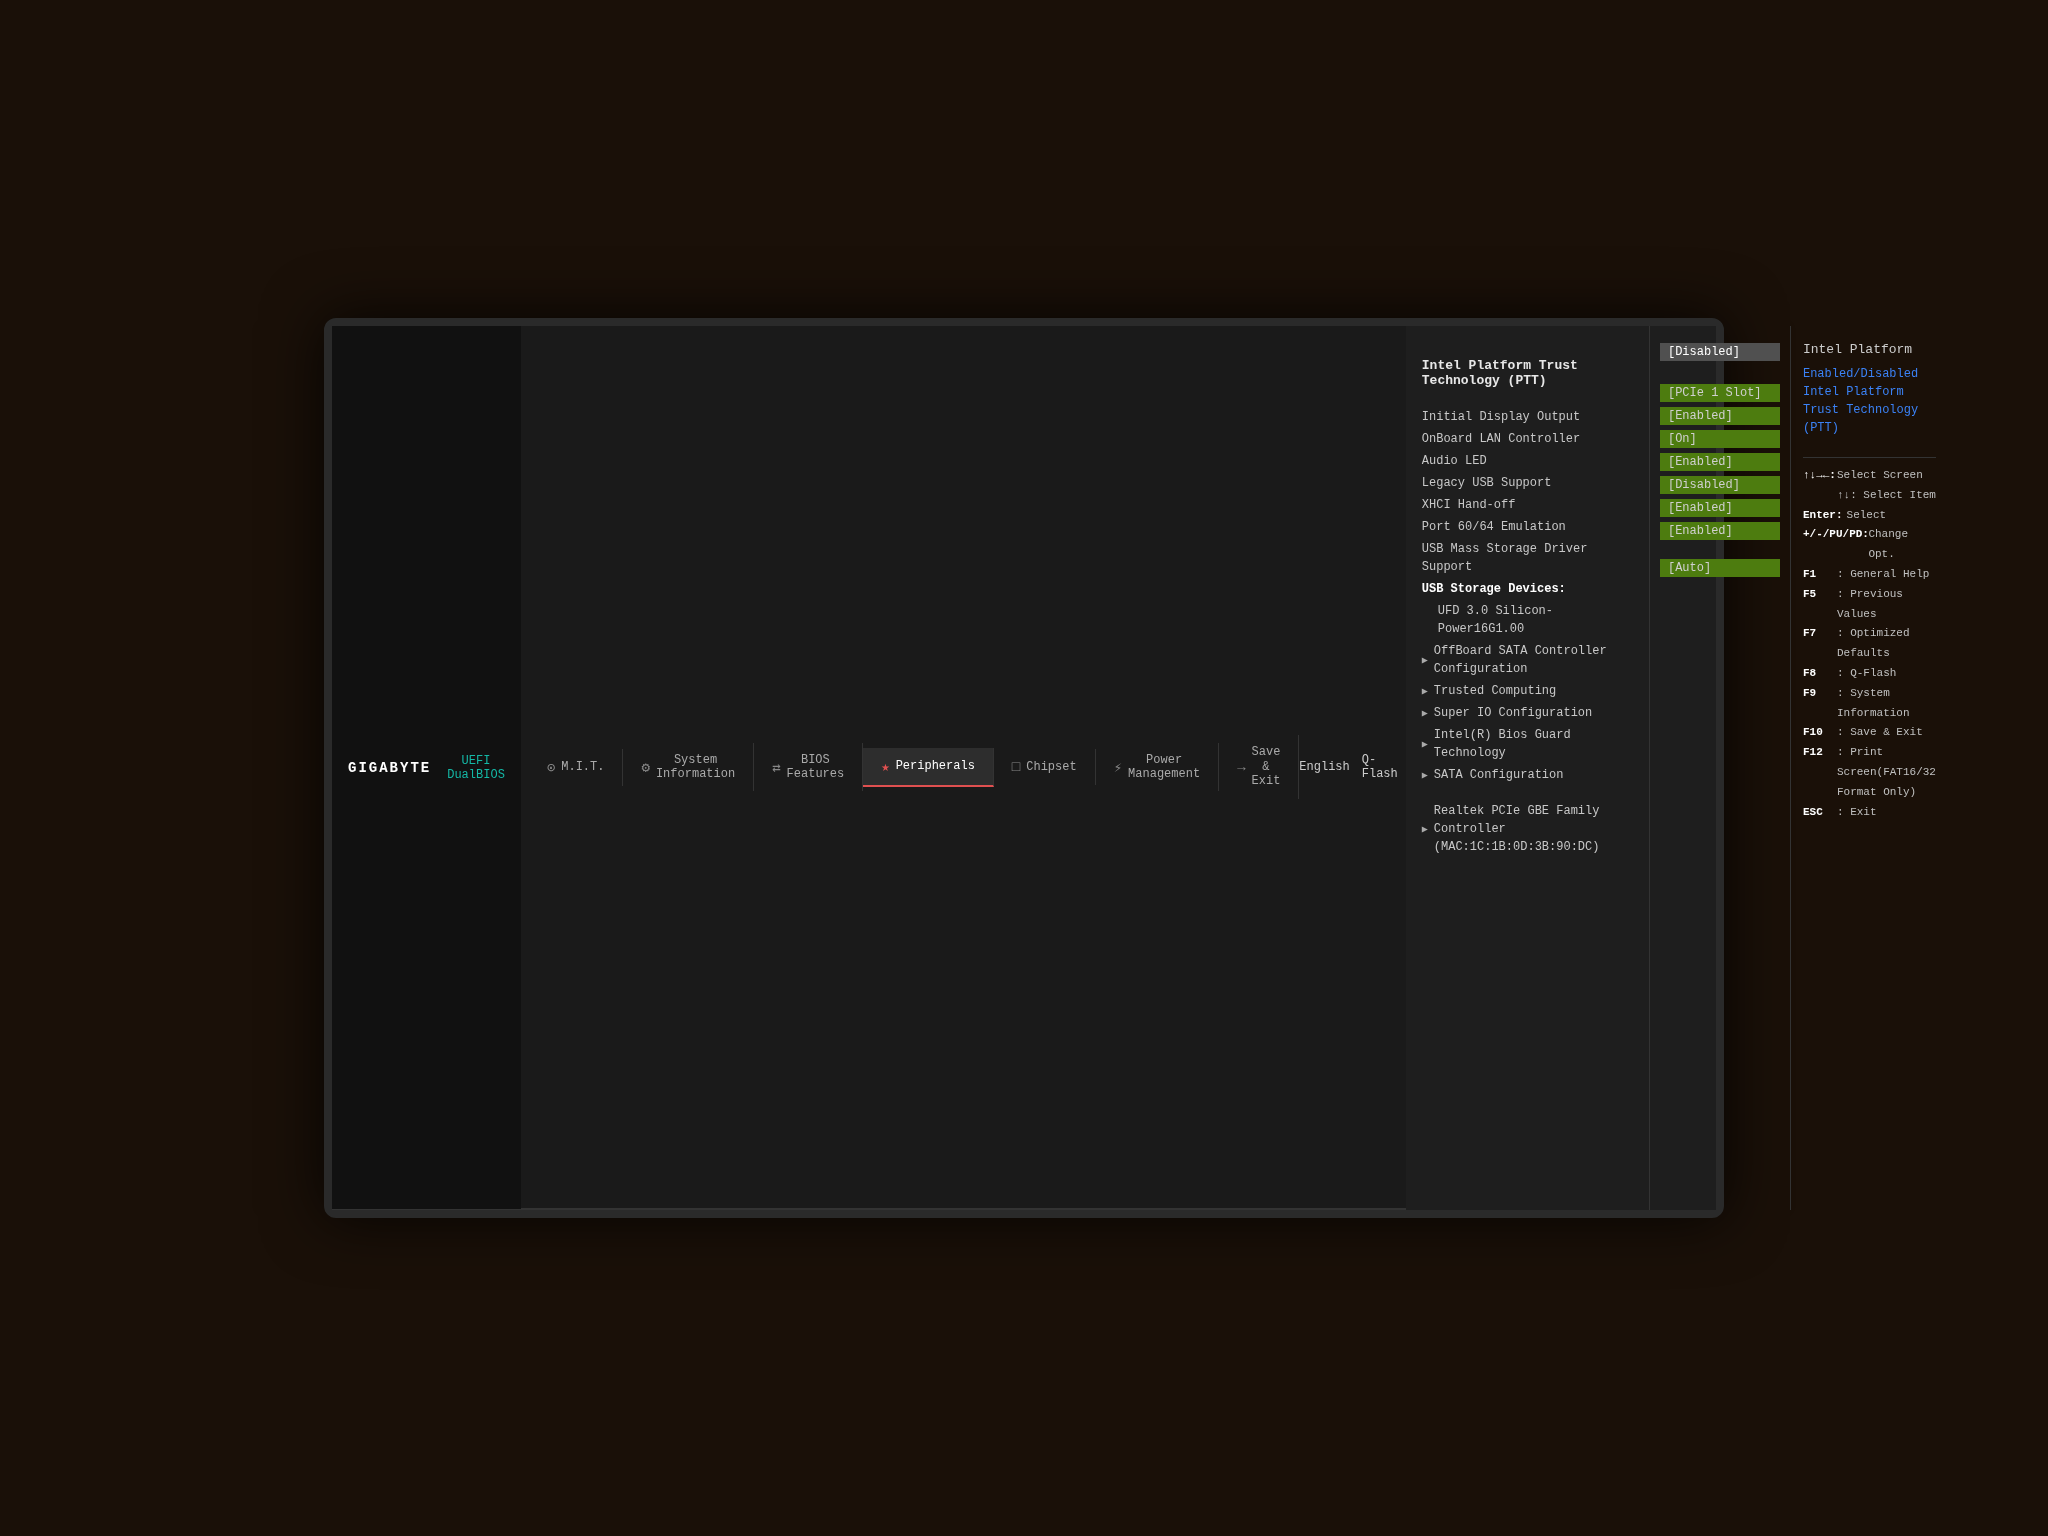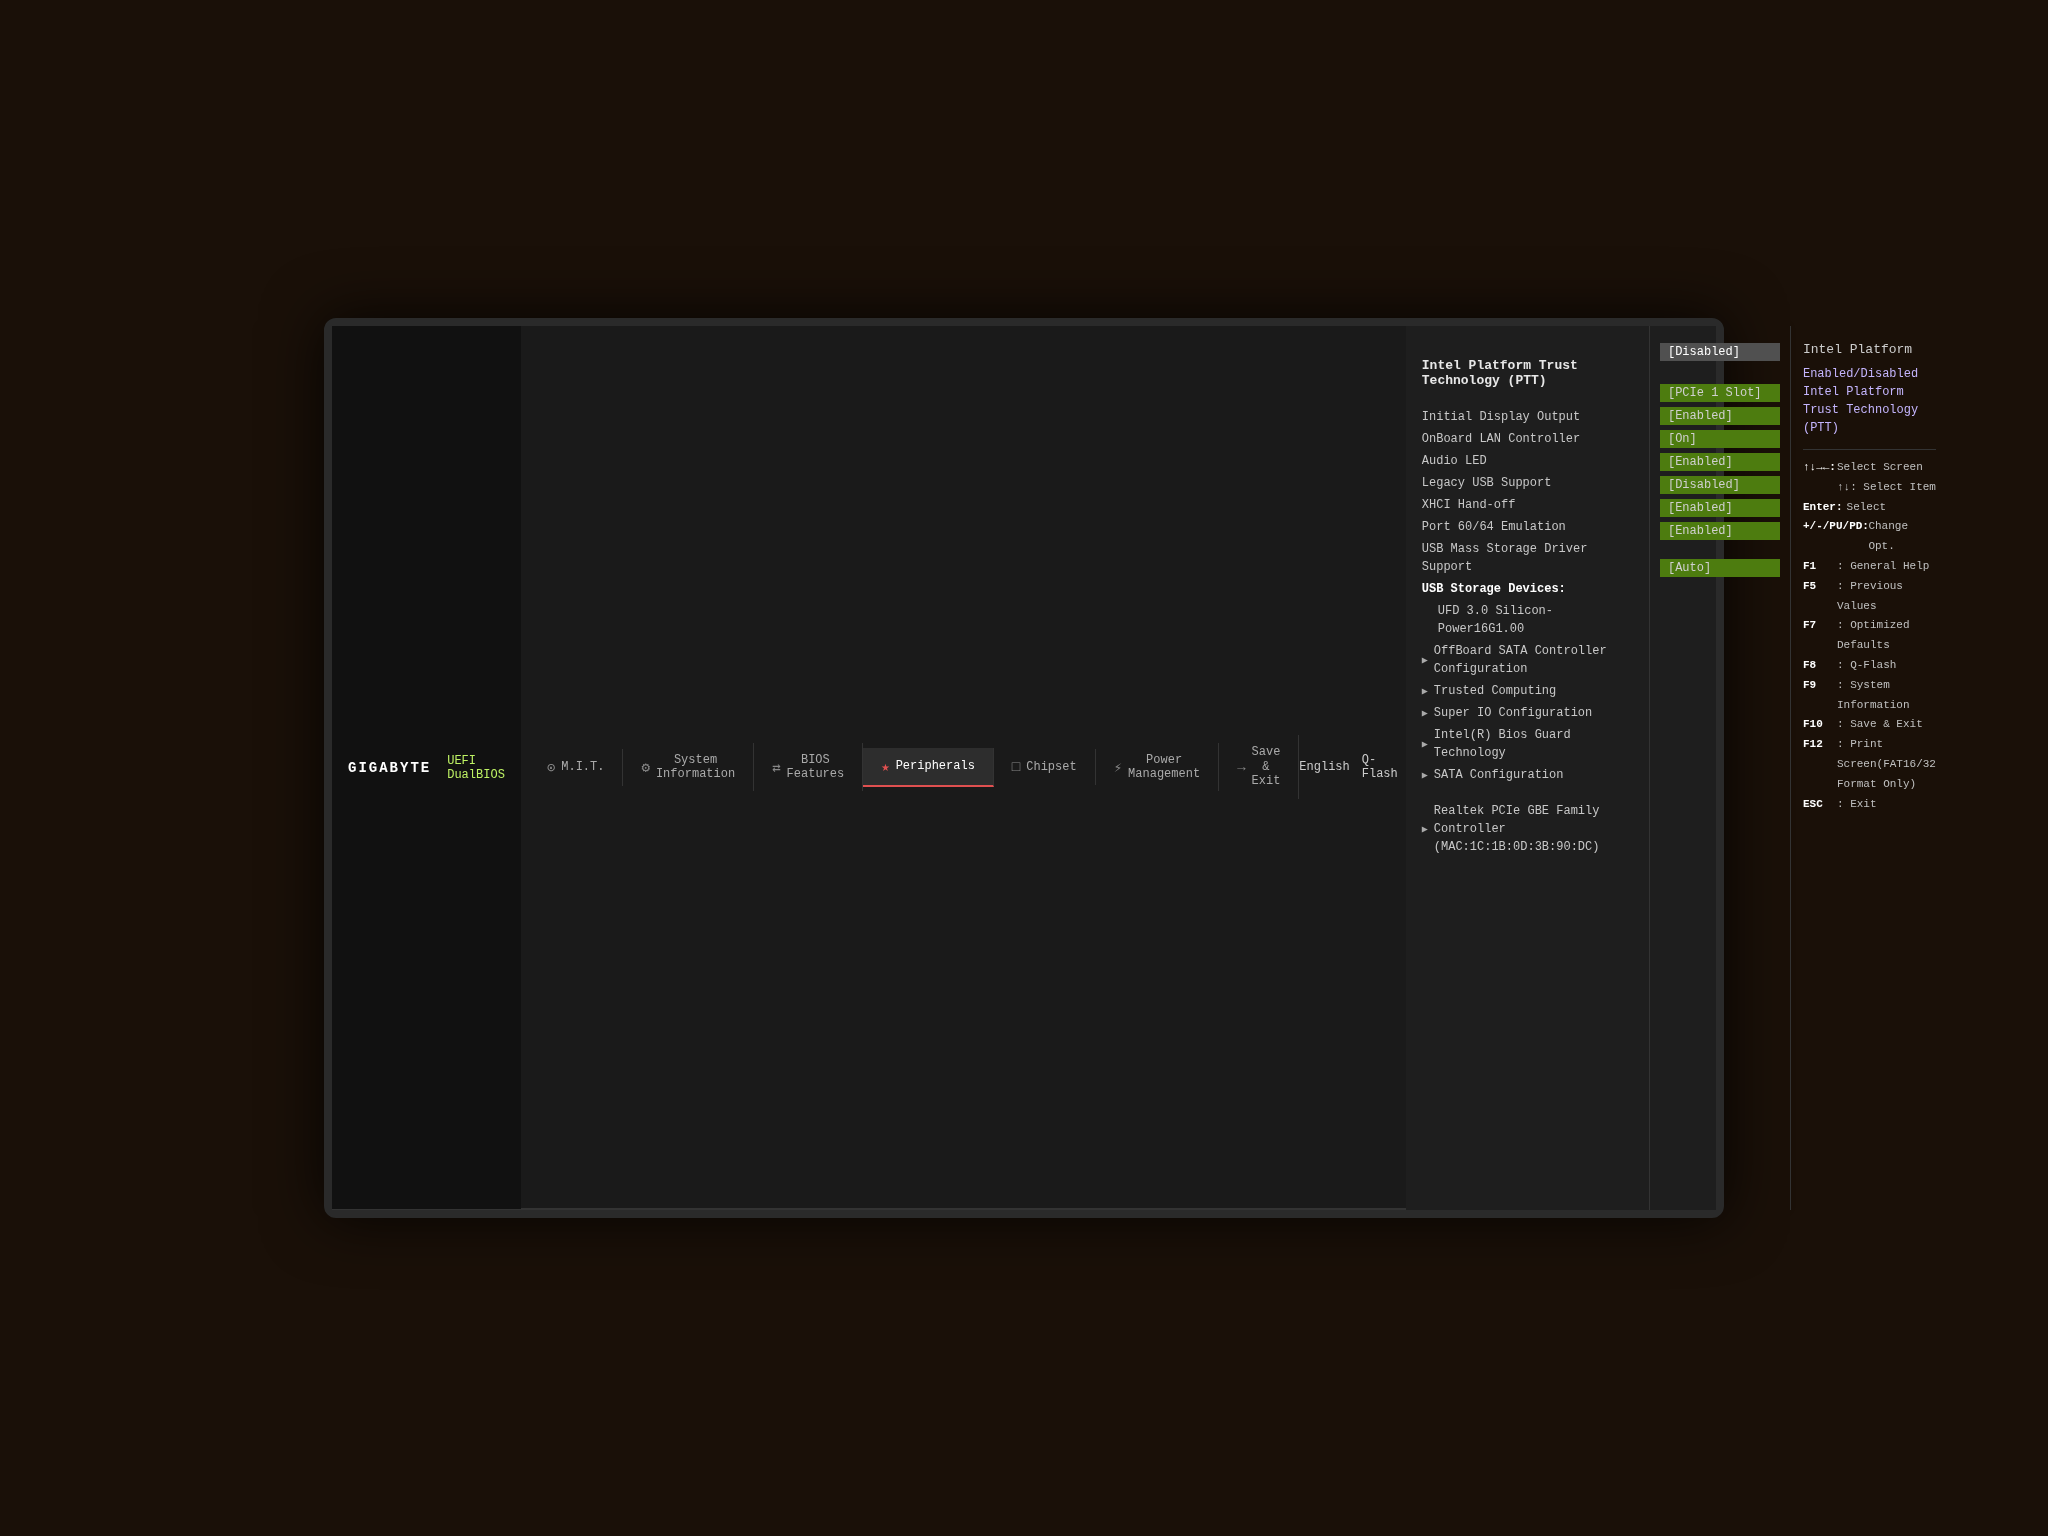--- a/index.html
+++ b/index.html
@@ -36,22 +36,23 @@
       gap: 16px;
       border-bottom: 1px solid #333;
     }
     .brand-gigabyte {
       color: #fff;
       font-size: 14px;
       font-weight: bold;
       letter-spacing: 2px;
     }
     .brand-uefi {
-      color: #bef264;
-      font-size: 12px;
+      color: #14b8a6;
+      font-size: 12px;
+      text-align: center;
     }
     
     .nav-tabs {
       background: #1a1a1a;
       display: flex;
       align-items: center;
       border-bottom: 2px solid #333;
       padding: 0 8px;
     }
     .nav-tab {
@@ -151,24 +152,24 @@
       flex: 0 0 24%;
       padding: 16px 10px;
       border-right: 1px solid #333;
     }
     .col-right {
       flex: 0 0 28%;
       padding: 16px 12px;
     }
     
     .info-text {
-      color: #c4b5fd;
+      color: #3b82f6;
       font-size: 12px;
       line-height: 1.5;
-      margin-bottom: 12px;
+      margin-bottom: 20px;
     }
     
     .help-box {
       color: #c0c0c0;
       font-size: 11px;
       line-height: 1.8;
     }
     .help-box .help-line {
       display: flex;
       gap: 4px;

